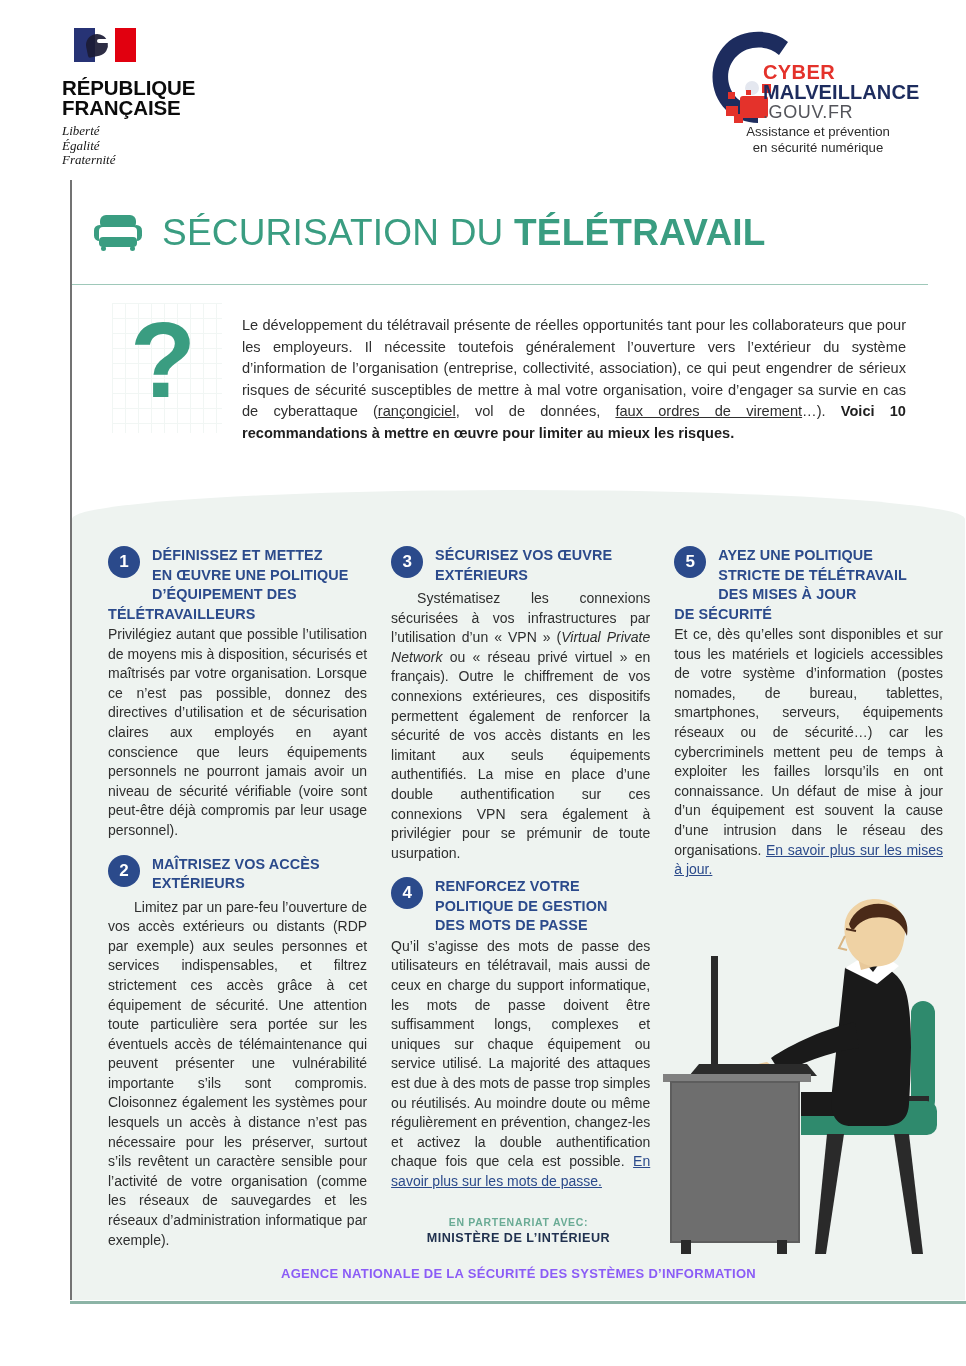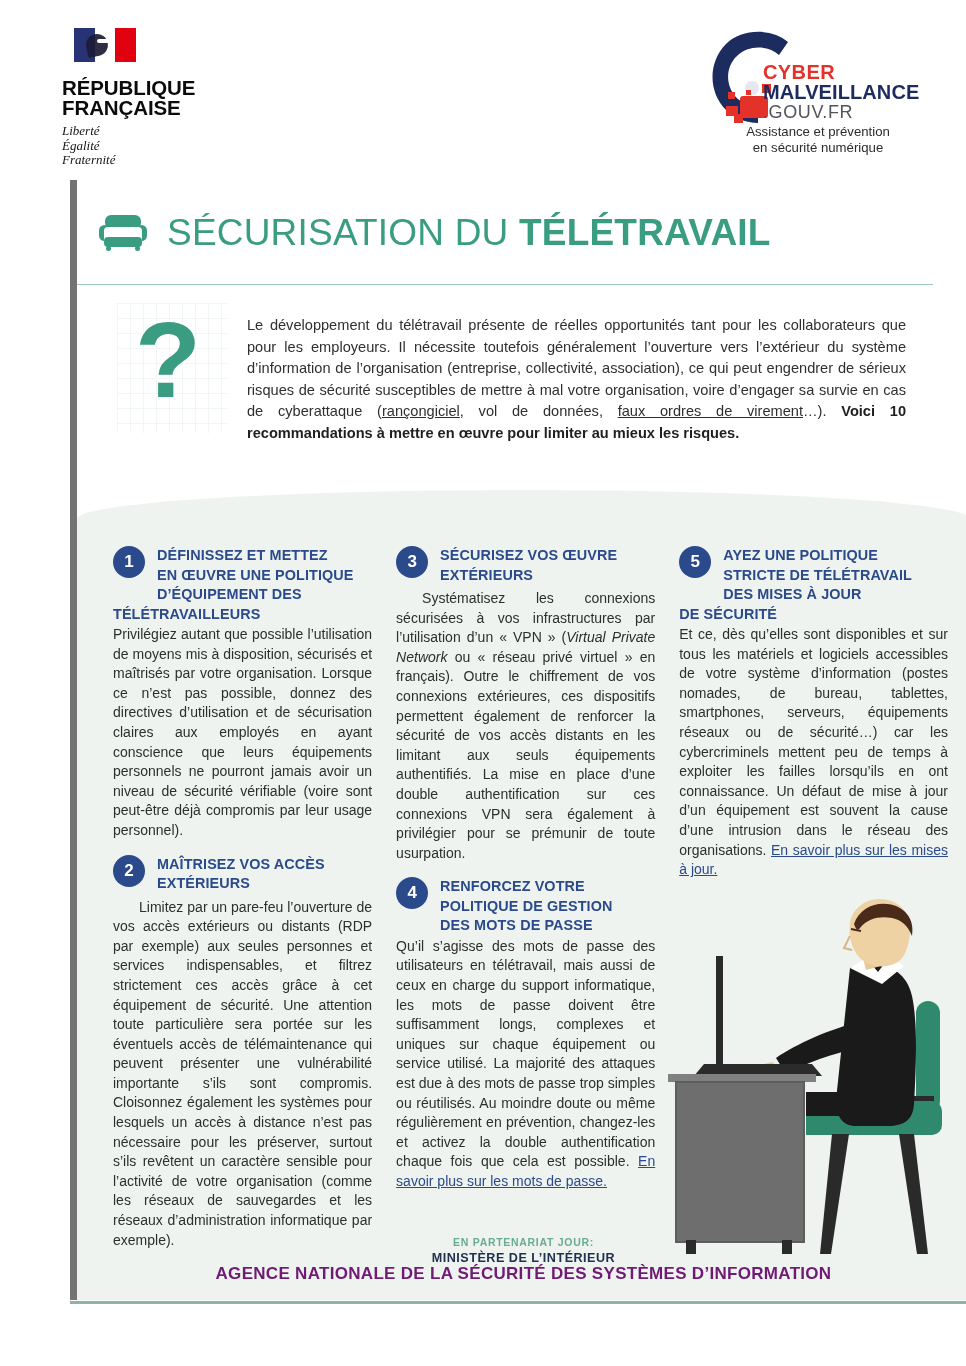--- a/index.html
+++ b/index.html
@@ -121,21 +121,21 @@
   }
 
   
   .sheet {
     position: absolute;
     left: 70px;
     top: 180px;
     width: 896px;
     height: 1120px;
     background: #ffffff;
-    border-left: 7px solid #737373;
+    border-left: 2px solid #737373;
     box-sizing: border-box;
     overflow: hidden;
   }
 
   .title-row {
     position: relative;
     height: 105px;
     padding-left: 20px;
     display: flex;
     align-items: center;
@@ -287,24 +287,25 @@
     letter-spacing: .7px;
     color: #6aab95;
   }
   .f2 {
     font-size: 12.6px;
     font-weight: bold;
     letter-spacing: .5px;
     color: #20314f;
   }
   .f3 {
-    font-size: 17px;
+    font-size: 13px;
     font-weight: bold;
     letter-spacing: .3px;
-    color: #701a75;
+    color: #8b5cf6;
+    margin-top: 20px;
   }
   .bottom-rule {
     position: absolute;
     left: 70px;
     top: 1301px;
     width: 896px;
     height: 3px;
     background: #8cb4a6;
   }
 
@@ -530,19 +531,19 @@
 
       <rect x="12" y="186" width="128" height="160" fill="#6e6e6e"></rect>
       <rect x="12" y="186" width="128" height="160" fill="none" stroke="#5d5d5d" stroke-width="2"></rect>
 
       <rect x="22" y="344" width="10" height="14" fill="#2a2a2a"></rect>
       <rect x="118" y="344" width="10" height="14" fill="#2a2a2a"></rect>
     </svg>
   </div>
 
   <div class="sheet-footer">
-    <div class="f1">EN PARTENARIAT JOUR:</div>
+    <div class="f1">EN PARTENARIAT AVEC:</div>
     <div class="f2">MINISTÈRE DE L’INTÉRIEUR</div>
     <div class="f3">AGENCE NATIONALE DE LA SÉCURITÉ DES SYSTÈMES D’INFORMATION</div>
   </div>
 </div>
 
 <div class="bottom-rule"></div>
 
 </body></html>

